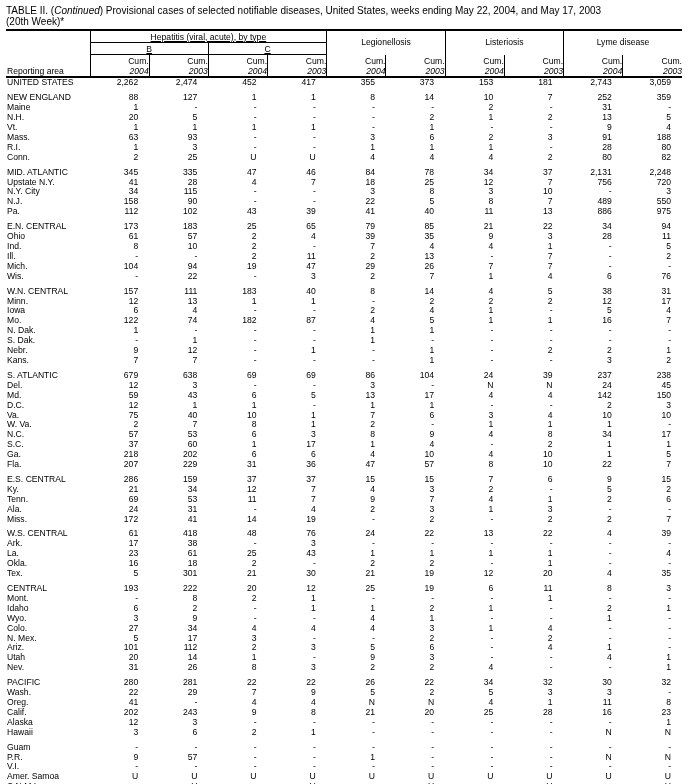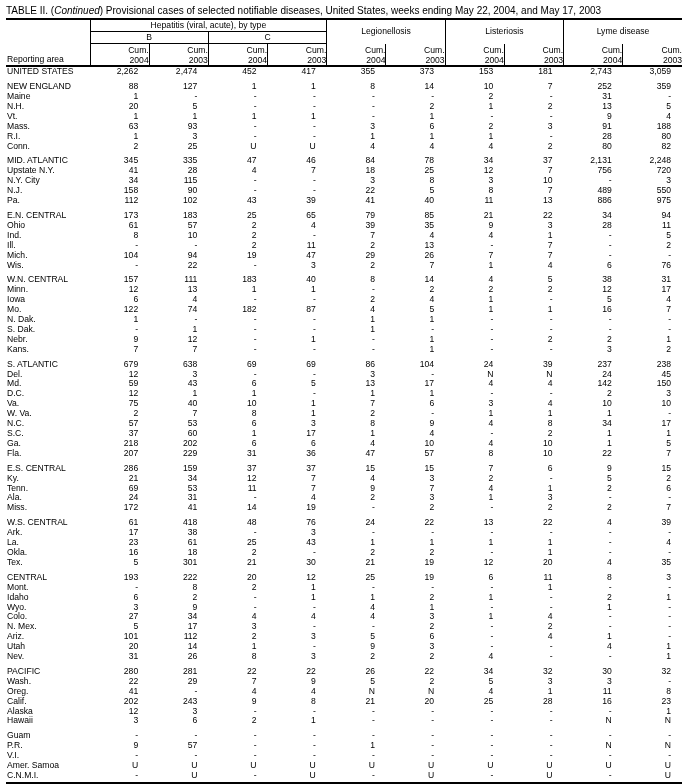--- a/index.html
+++ b/index.html
@@ -68,26 +68,26 @@
     font-size: 8.6px;
     text-align: right;
     vertical-align: bottom;
     padding-bottom: 1px;
   }
   .hdr-cum td.area-label {
     text-align: left;
     padding-left: 1px;
     vertical-align: bottom;
   }
-  .cum2 { display: block; line-height: 9.6px; }
+  .cum2 { display: block; line-height: 9.6px; font-style: italic; }
 
   
   .rule-top { border-top: 2.2px solid #000; }
   .rule-bot-heavy { border-bottom: 2.2px solid #000; }
-  .rule-under { border-bottom: 0.9px solid #000; }
+  .rule-under { border-bottom: 0.9px solid #000; text-decoration: underline; }
 
   .vline-l { border-left: 0.9px solid #000; }
   .vline-r { border-right: 0.9px solid #000; }
 
   
   tr.data td {
     height: 9.85px;
     text-align: right;
     padding-right: 11px;
     white-space: nowrap;
@@ -104,20 +104,21 @@
     font-size: 1px;
   }
 </style>
 </head>
 <body>
 
 <div class="page">
 
   <div class="title-block">
     <div class="title-line"><span>TABLE II. (</span><em>Continued</em><span>) Provisional cases of selected notifiable diseases, United States, weeks ending May 22, 2004, and May 17, 2003</span></div>
+    <div class="title-line">(20th Week)*</div>
   </div>
 
   <table class="mmwr">
     <colgroup>
       <col class="c-area">
         <col class="c-num">
         <col class="c-num">
         <col class="c-num">
         <col class="c-num">
       <col class="c-num">

